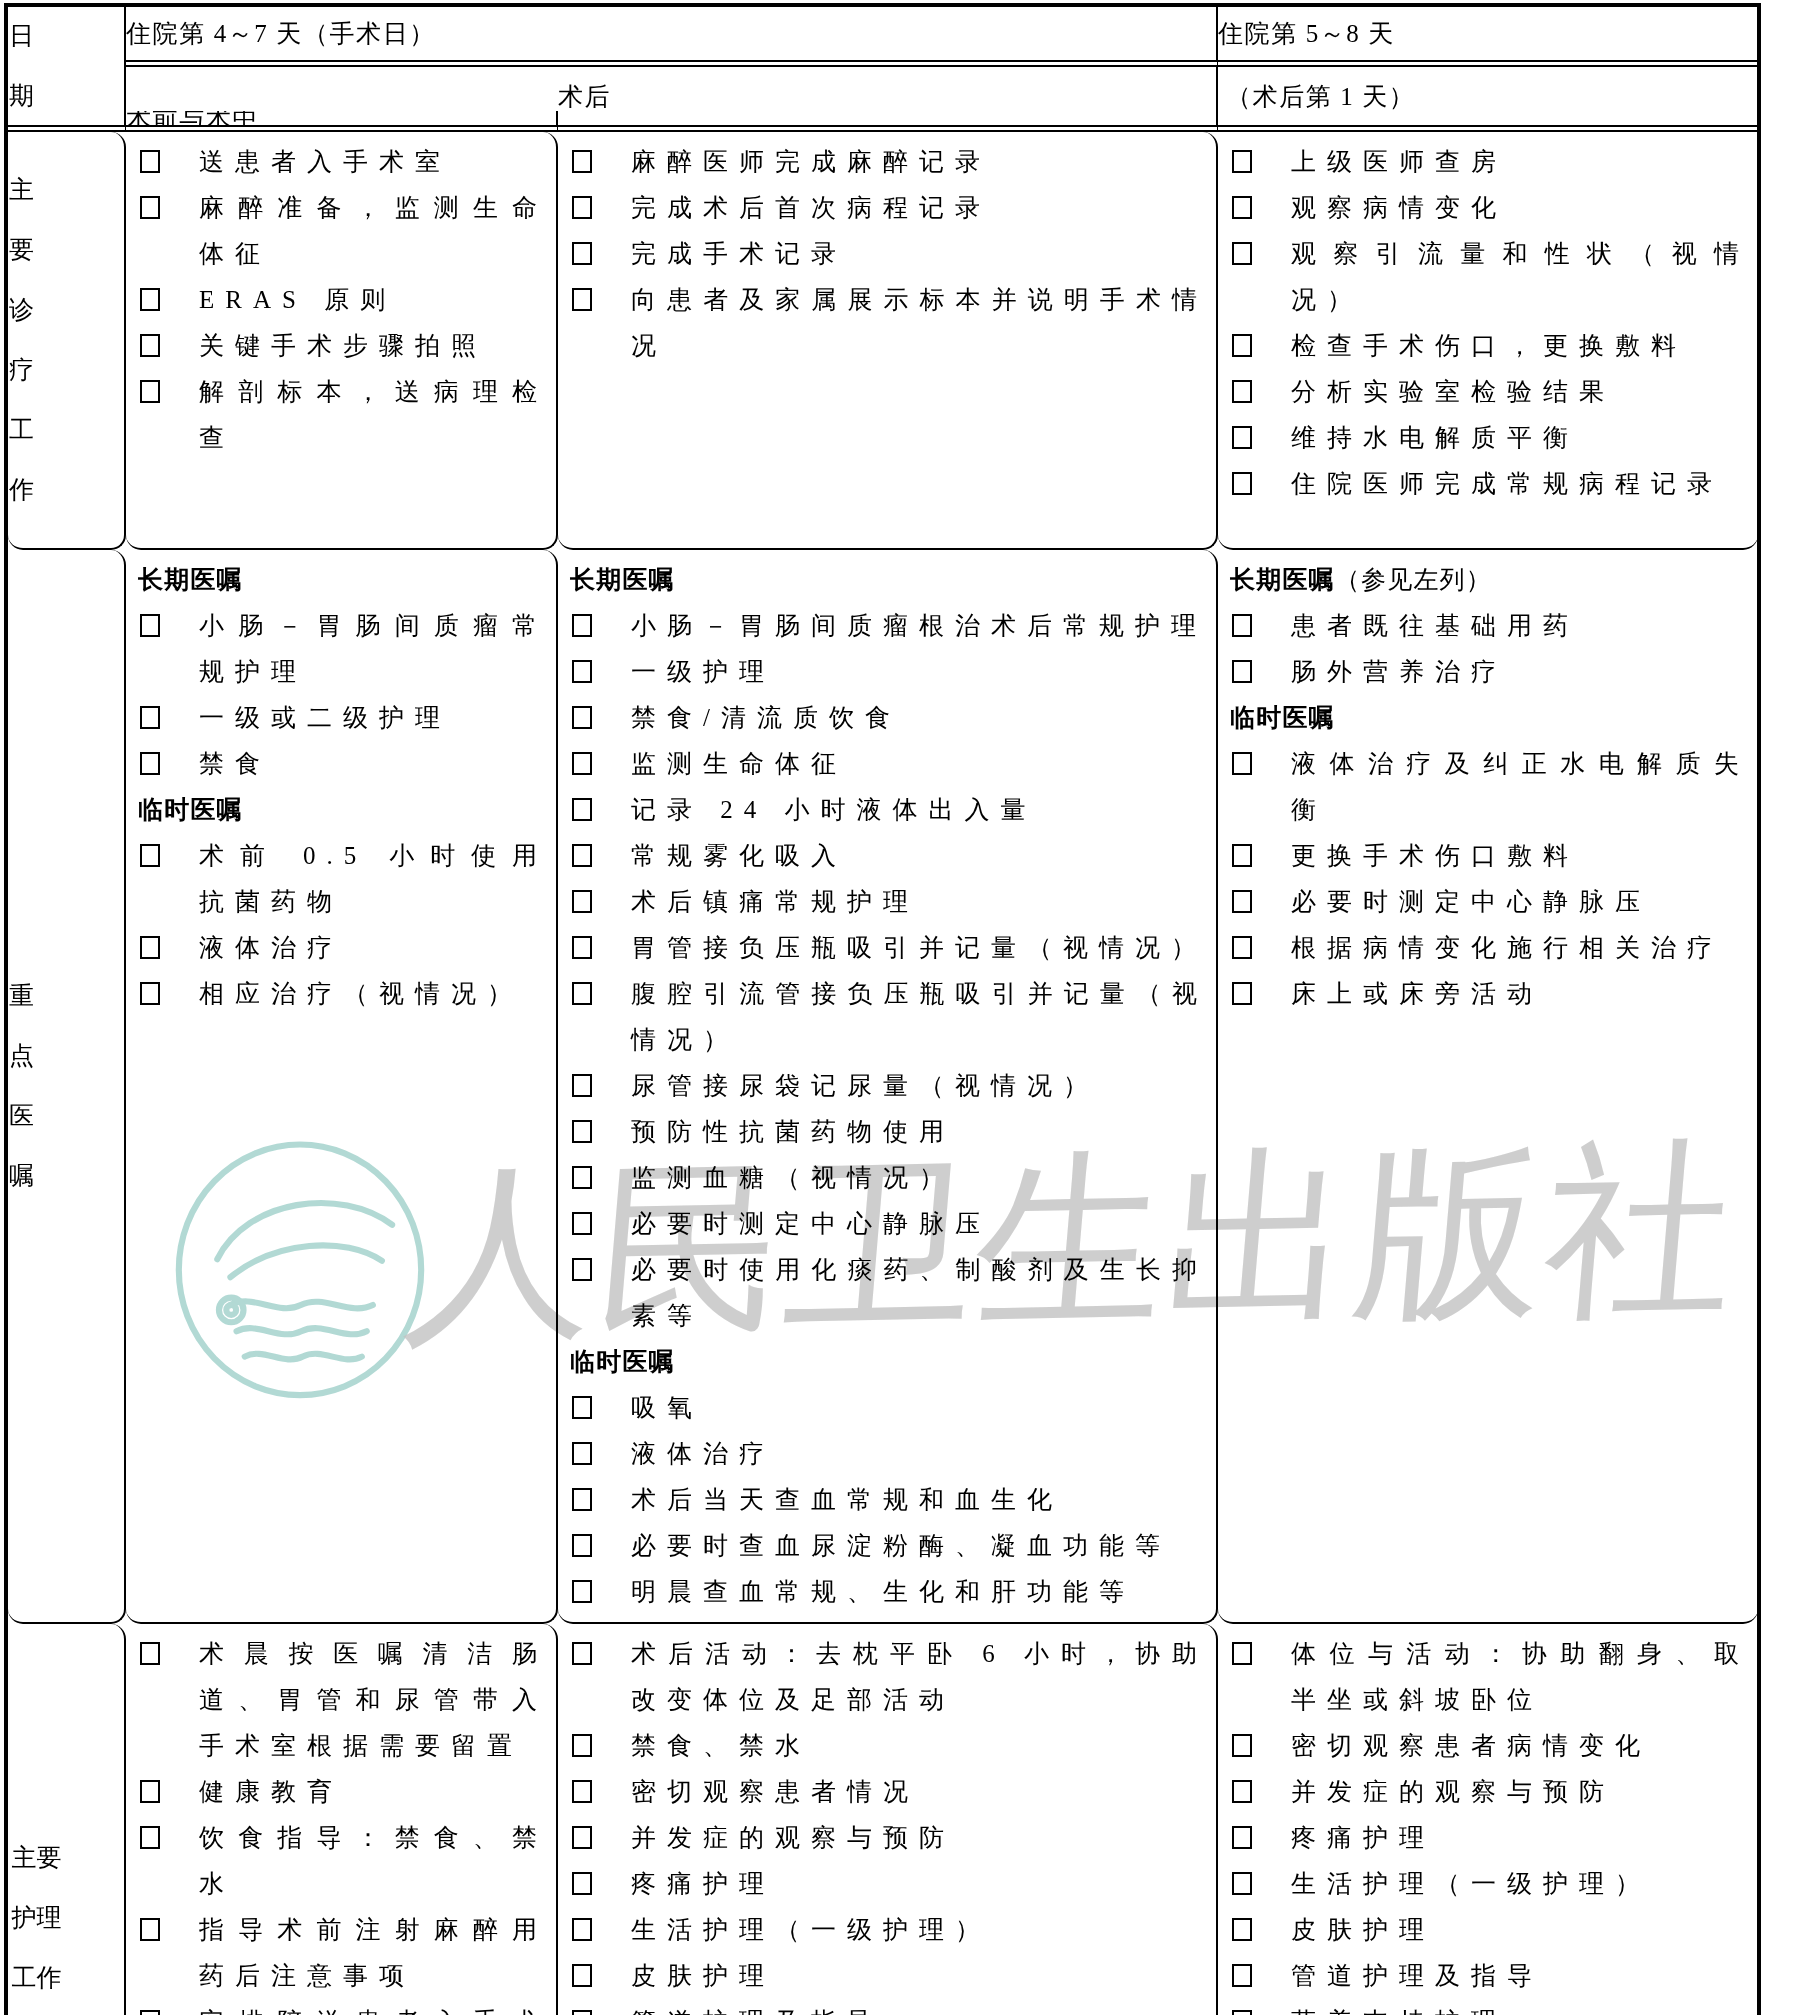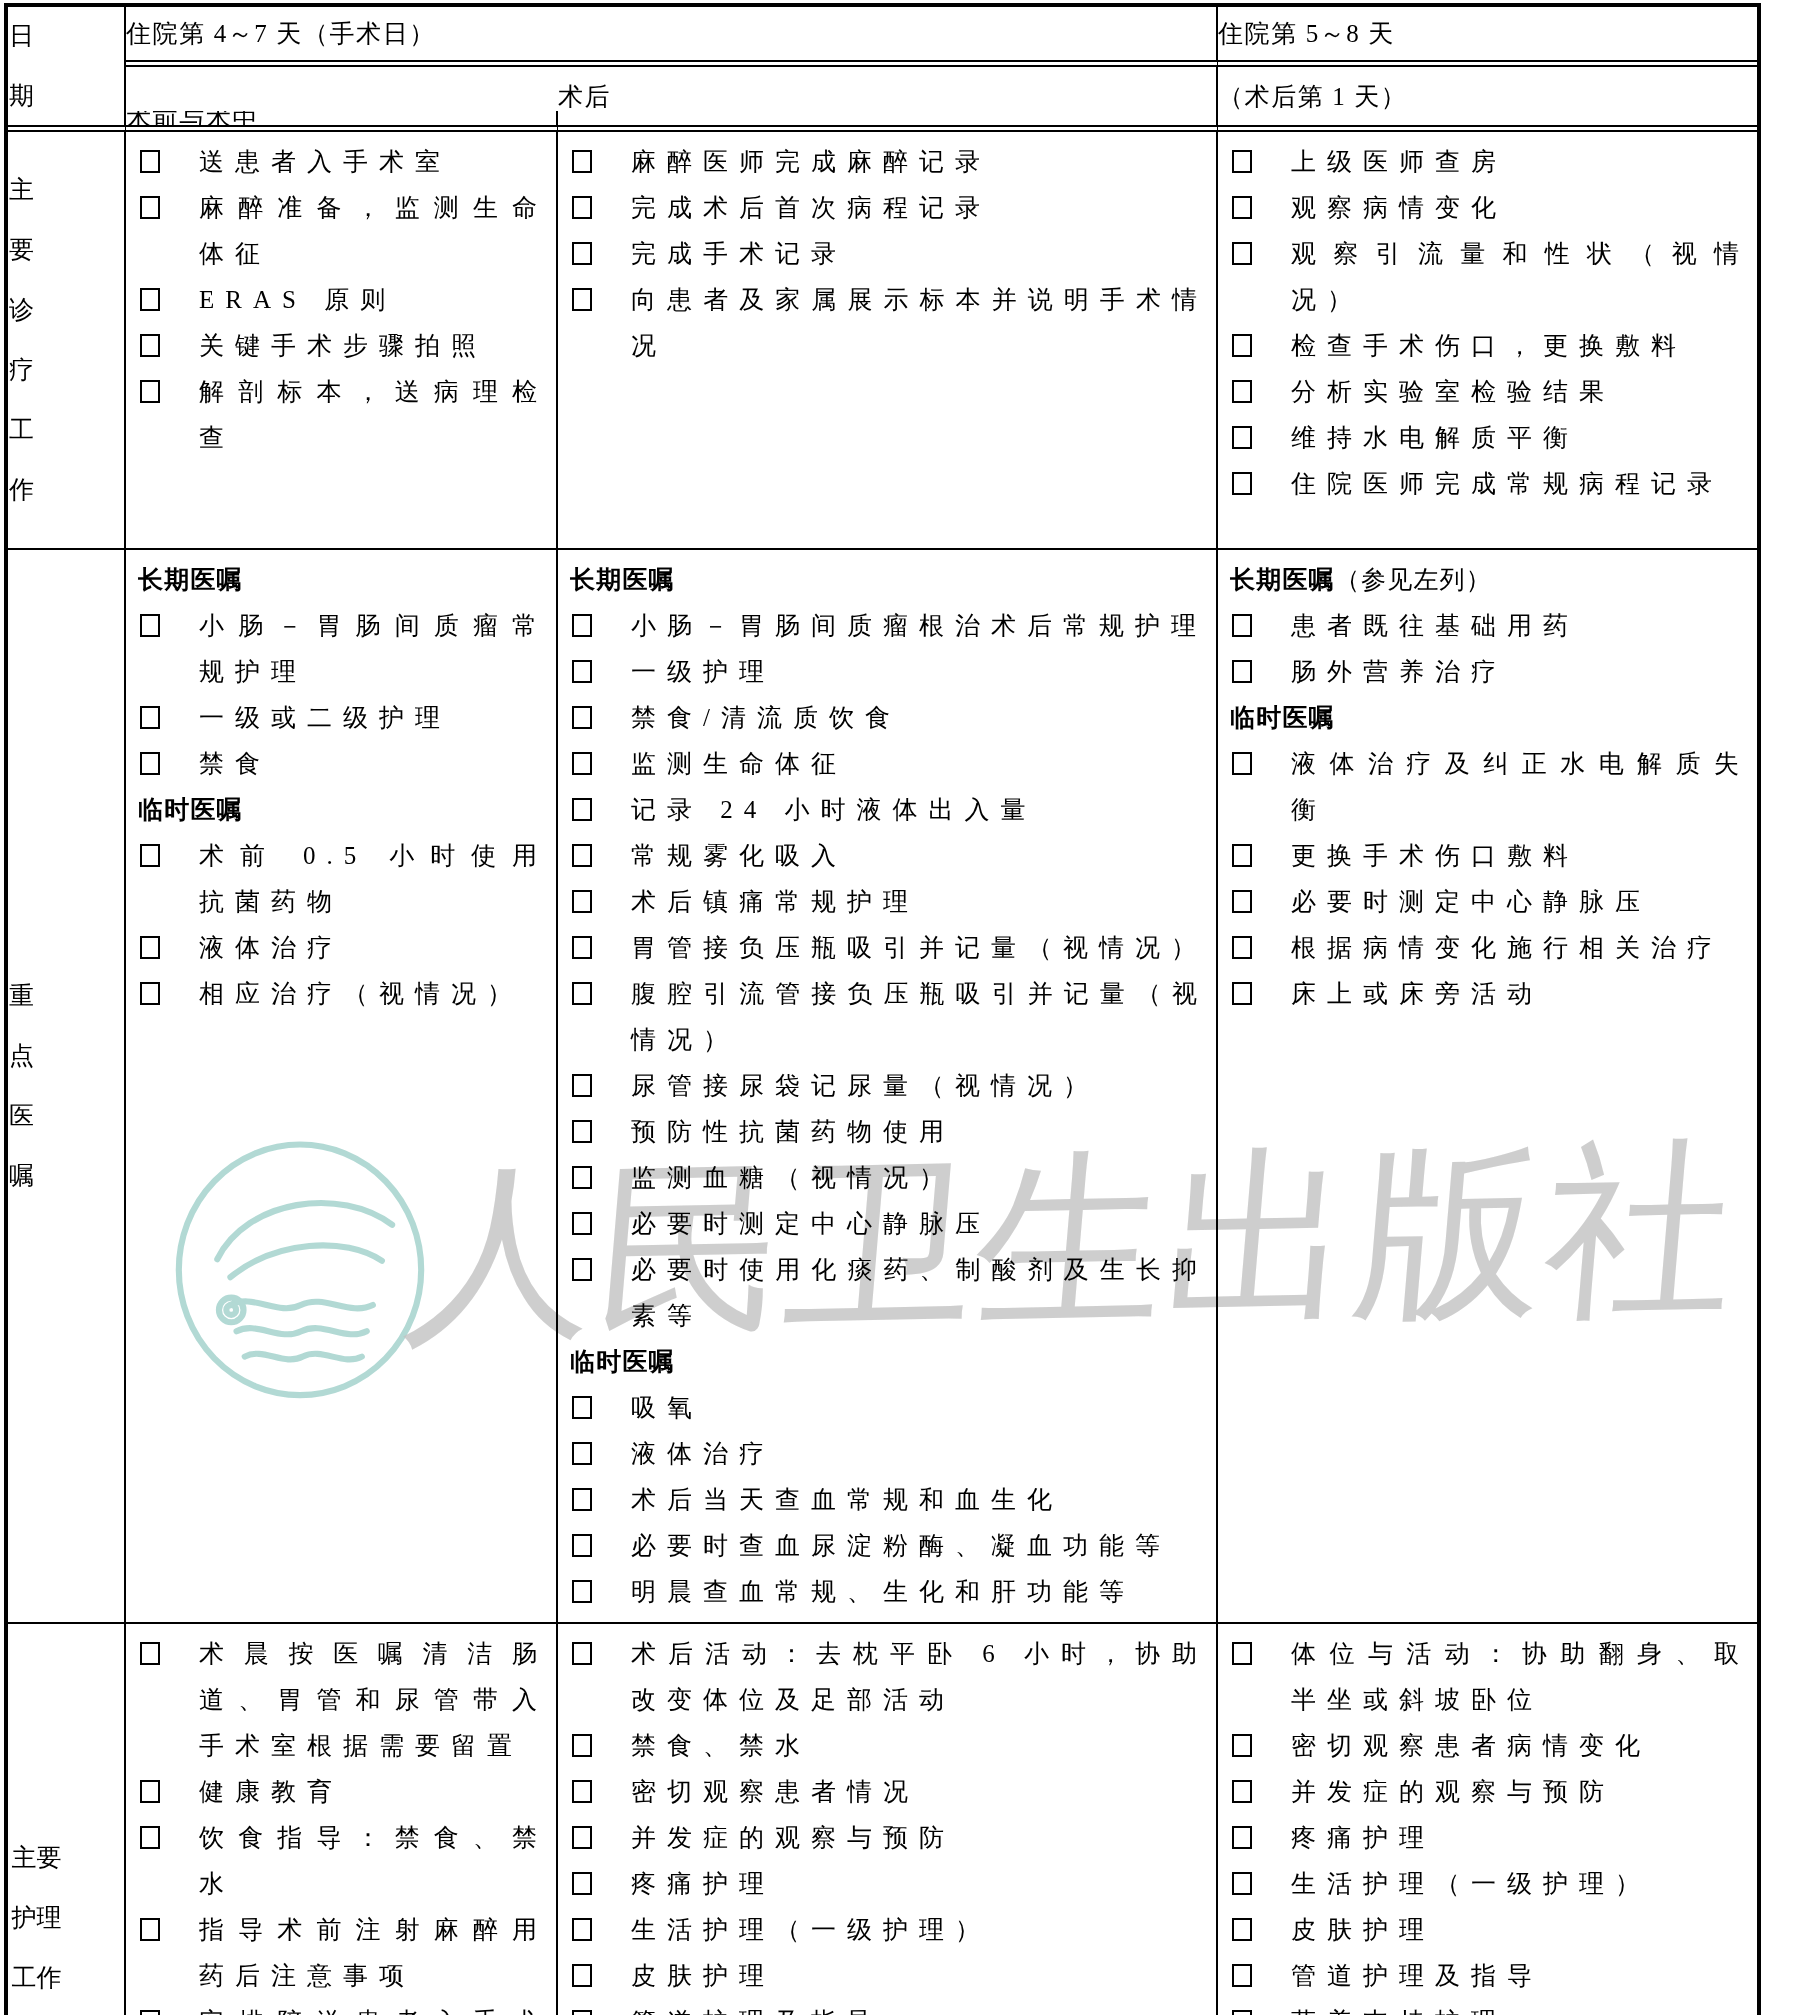--- a/index.html
+++ b/index.html
@@ -29,30 +29,30 @@
   .tbl {
     position: absolute; left: 4px; top: 3.2px; z-index: 1;
     width: 1757px; height: 2536px;
     border: 4px solid #000;
     display: grid;
     grid-template-columns: 118px 432px 660px 540px;
     grid-template-rows: 60px 65px 418px 1074px 590px 153px 93px 75px;
   }
   .cell { position: relative; overflow: hidden; background: transparent; }
   .br  { border-right: 2.4px solid #000; }
-  .bb  { border-bottom: 2.8px solid #000; }
+  .bb  { border-bottom: 2.8px solid #000; border-radius: 15px; }
   .bbd { border-bottom: 7.3px double #000; }
 
   
   .c-date   { grid-column: 1; grid-row: 1 / 3; }
   .c-day47  { grid-column: 2 / 4; grid-row: 1; }
   .c-day58a { grid-column: 4; grid-row: 1; }
   .c-pre    { grid-column: 2; grid-row: 2; margin-top: 44px; }
   .c-post   { grid-column: 3; grid-row: 2; }
-  .c-day58b { grid-column: 4; grid-row: 2; }
+  .c-day58b { grid-column: 4; grid-row: 2; padding-left: 8px; }
   .co1 { grid-column: 1; } .co2 { grid-column: 2; } .co3 { grid-column: 3; } .co4 { grid-column: 4; }
   .r3 { grid-row: 3; } .r4 { grid-row: 4; } .r5 { grid-row: 5; }
 
   
   .hdr, .lbl { display: flex; align-items: center; text-align: center; }
   .hdr { letter-spacing: 1.6px; }
   .vlab { display: inline-block; line-height: 60px; word-break: break-all; text-align: center; }
   .w1 { width: 27px; }
   .w2 { width: 57px; }
 

